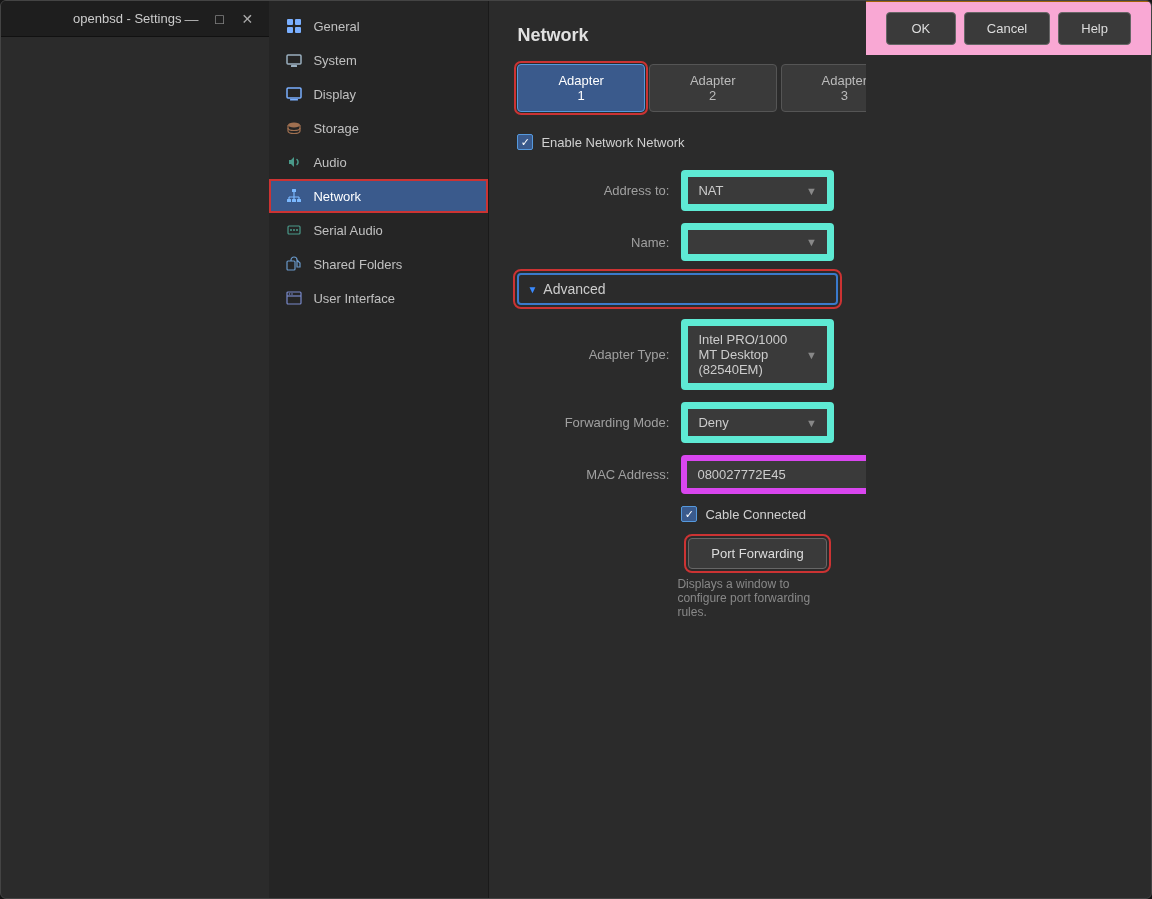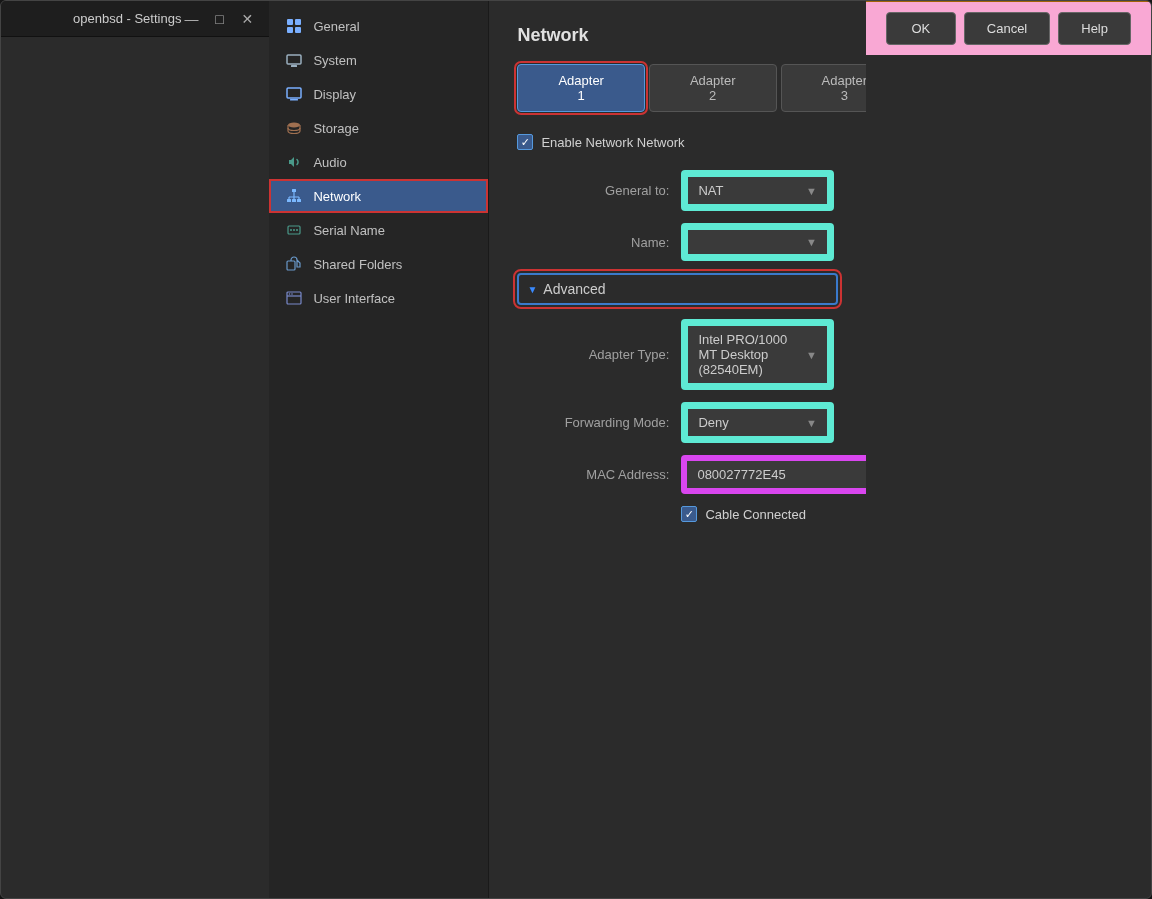--- a/index.html
+++ b/index.html
@@ -393,21 +393,21 @@
 
       <div class="sidebar-item">
         <span class="sidebar-icon icon-serial">
           <svg width="16" height="16" viewBox="0 0 16 16" fill="currentColor">
               <rect x="2" y="4" width="12" height="8" rx="1" fill="none" stroke="currentColor" stroke-width="1.2"></rect>
               <circle cx="5" cy="8" r="1"></circle>
               <circle cx="8" cy="8" r="1"></circle>
               <circle cx="11" cy="8" r="1"></circle>
             </svg>
         </span>
-        <span class="sidebar-label">Serial Name</span>
+        <span class="sidebar-label">Serial Audio</span>
       </div>
 
 
       <div class="sidebar-item">
         <span class="sidebar-icon icon-shared">
           <svg width="16" height="16" viewBox="0 0 16 16" fill="currentColor">
               <rect x="1" y="5" width="8" height="9" rx="1" fill="none" stroke="currentColor" stroke-width="1.2"></rect>
               <path d="M5 5V4a3 3 0 0 1 6 0v7h3V7l-3-3" fill="none" stroke="currentColor" stroke-width="1.2"></path>
             </svg>
         </span>
@@ -437,21 +437,21 @@
         <button class="adapter-tab">Adapter 3</button>
         <button class="adapter-tab">Adapter 4</button>
       </div>
 
       <div class="enable-row">
         <div class="checkbox-blue">✓</div>
         <span>Enable Network Network</span>
       </div>
 
       <div class="form-row">
-        <span class="form-label">General to:</span>
+        <span class="form-label">Address to:</span>
         <div class="form-control-wrap">
           <div class="dropdown">
             <span>NAT</span>
             <span class="dropdown-arrow">▼</span>
           </div>
         </div>
       </div>
 
       <div class="form-row">
         <span class="form-label">Name:</span>
@@ -494,20 +494,24 @@
           <input type="text" class="mac-input" value="080027772E45" readonly="" style="">
           <button class="mac-refresh-btn">↻</button>
         </div>
       </div>
 
       <div class="cable-row">
         <div class="checkbox-blue">✓</div>
         <span>Cable Connected</span>
       </div>
 
+      <div class="port-fwd-row">
+        <button class="port-fwd-btn">Port Forwarding</button>
+        <span class="port-fwd-desc">Displays a window to configure port forwarding rules.</span>
+      </div>
 
     </div>
   </div>
 
   <div class="bottom-bar">
     <button class="bottom-btn">OK</button>
     <button class="bottom-btn">Cancel</button>
     <button class="bottom-btn">Help</button>
   </div>
 </div>

